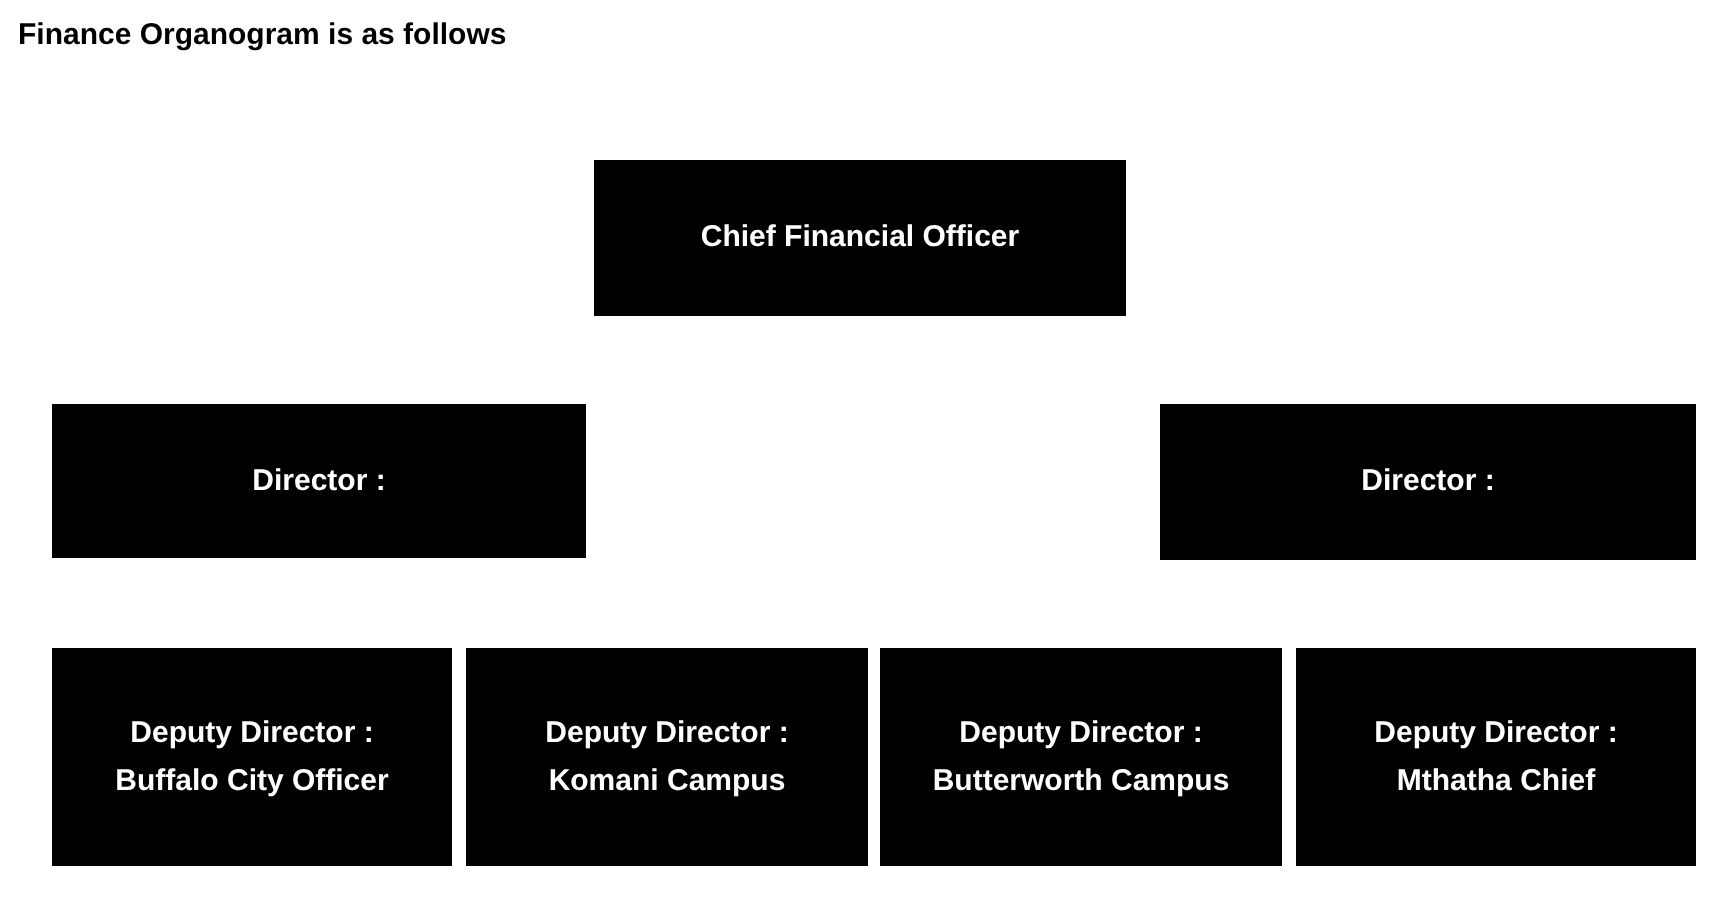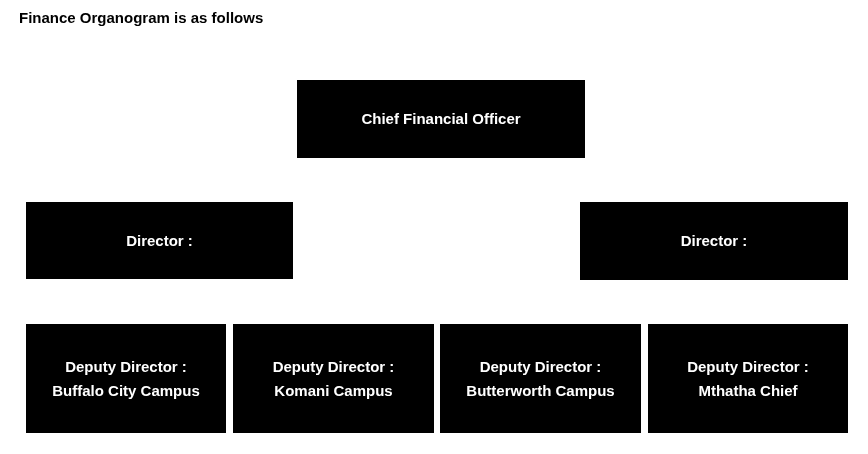--- a/index.html
+++ b/index.html
@@ -10,21 +10,21 @@
     }
     .canvas {
       position: relative;
       width: 868px;
       height: 454px;
       background: #ffffff;
       overflow: hidden;
     }
     .page-title {
       position: absolute;
-      left: 19px;
+      left: 9px;
       top: 9px;
       font-size: 15px;
       font-weight: bold;
       color: #000000;
       white-space: nowrap;
     }
     .node {
       position: absolute;
       background: #000000;
       color: #ffffff;
@@ -34,21 +34,21 @@
       justify-content: center;
       text-align: center;
       font-size: 15px;
       font-weight: bold;
       line-height: 24px;
     }
     .node .node-line {
       white-space: nowrap;
     }
     
-    .node-cfo        { left: 297px; top: 80px;  width: 288px; height: 78px; }
+    .node-cfo        { left: 297px; top: 80px;  width: 266px; height: 78px; }
     
     .node-fin-acc    { left: 26px;  top: 202px; width: 267px; height: 77px; }
     .node-proc       { left: 580px; top: 202px; width: 268px; height: 78px; }
     
     .node-buffalo    { left: 26px;  top: 324px; width: 200px; height: 109px; }
     .node-komani     { left: 233px; top: 324px; width: 201px; height: 109px; }
     .node-butterworth{ left: 440px; top: 324px; width: 201px; height: 109px; }
     .node-mthatha    { left: 648px; top: 324px; width: 200px; height: 109px; }
   </style>
 </head>
@@ -65,21 +65,21 @@
   <div class="node node-fin-acc">
     <div class="node-line">Director :</div>
   </div>
 
   <div class="node node-proc">
     <div class="node-line">Director :</div>
   </div>
 
   <div class="node node-buffalo">
     <div class="node-line">Deputy Director :</div>
-    <div class="node-line">Buffalo City Campus</div>
+    <div class="node-line">Buffalo City Officer</div>
   </div>
 
   <div class="node node-komani">
     <div class="node-line">Deputy Director :</div>
     <div class="node-line">Komani Campus</div>
   </div>
 
   <div class="node node-butterworth">
     <div class="node-line">Deputy Director :</div>
     <div class="node-line">Butterworth Campus</div>

